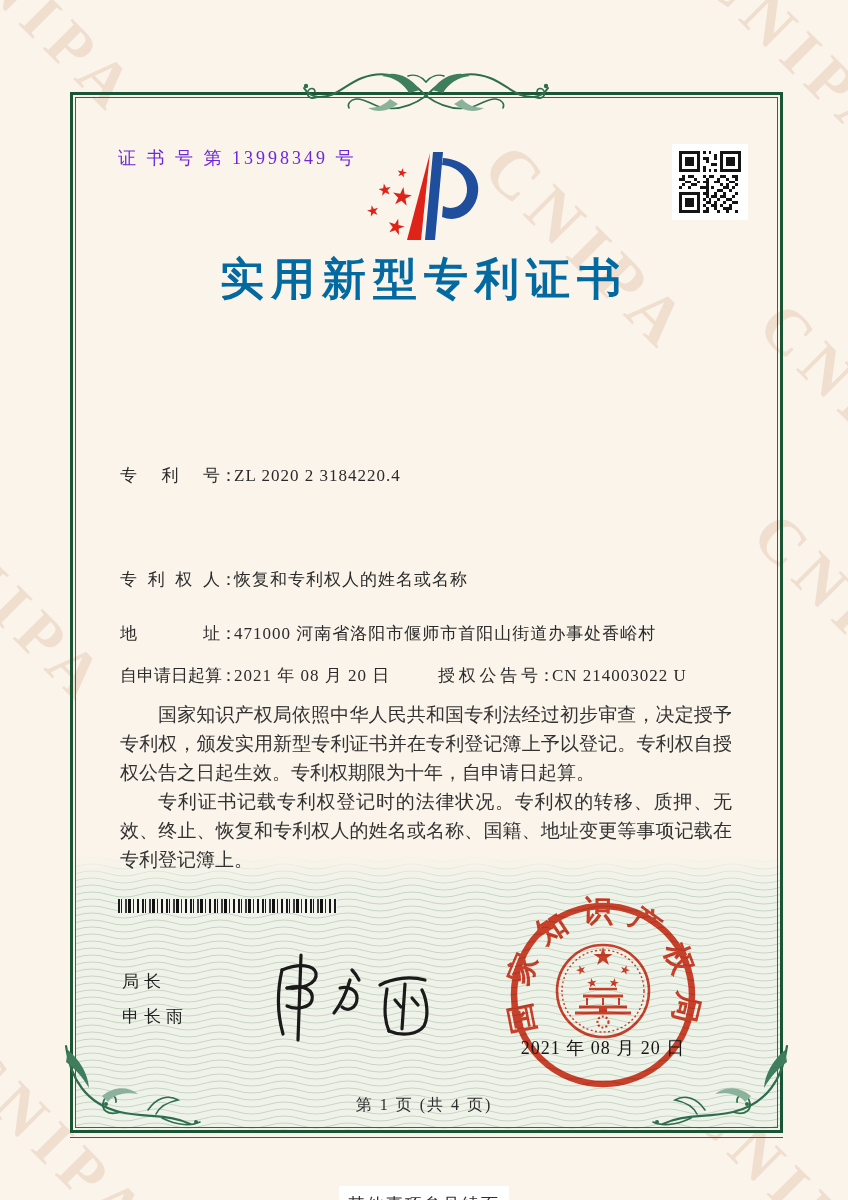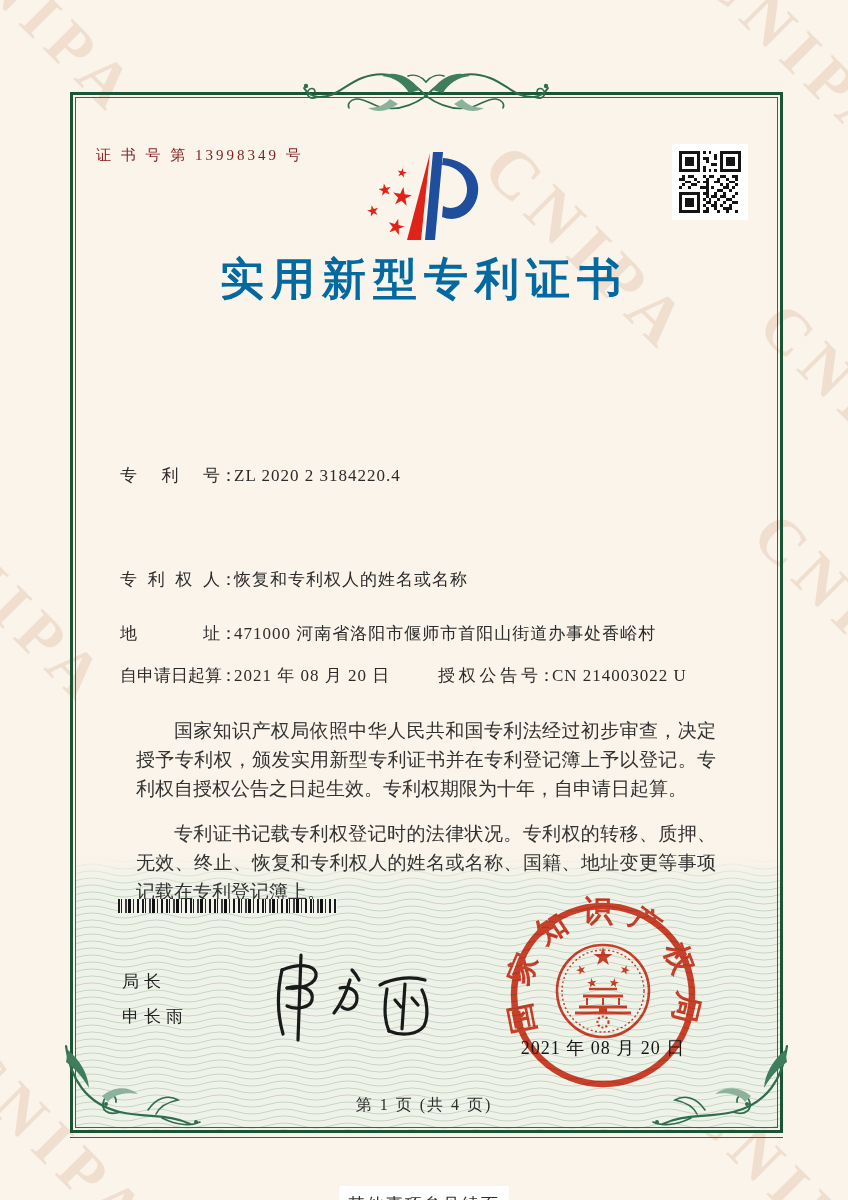--- a/index.html
+++ b/index.html
@@ -11,36 +11,36 @@
   .wm{position:absolute;font-family:"Liberation Serif",serif;font-weight:bold;
       font-size:64px;letter-spacing:10px;color:rgba(213,160,126,0.26);
       transform:translate(-50%,-50%) rotate(45deg);white-space:nowrap;pointer-events:none;}
 
   
   .frame{position:absolute;left:70px;top:92px;width:713px;height:1041px;
          border:3px solid #1a5535;box-sizing:border-box;}
   .frame-inner{position:absolute;left:2px;top:2px;right:2px;bottom:2px;border:1px solid #2a6a45;}
   .frame-underline{position:absolute;left:70px;top:1137px;width:713px;height:1px;background:#2a6a45;}
 
-  .cert-no{position:absolute;left:96px;top:146px;font-size:15px;letter-spacing:3px;color:#7f1d1d;}
+  .cert-no{position:absolute;left:118px;top:146px;font-size:18px;letter-spacing:3px;color:#6d28d9;}
 
   .qr-box{position:absolute;left:672px;top:144px;width:76px;height:76px;background:#ffffff;}
 
   .title{position:absolute;left:0;right:0;top:250px;text-align:center;
          font-size:44px;font-weight:bold;letter-spacing:7px;color:#0369a1;}
 
   .field-row{position:absolute;left:120px;font-size:17px;height:24px;white-space:nowrap;}
   .f-label{display:inline-block;width:100px;text-align:justify;text-align-last:justify;
            vertical-align:top;color:#2b2b2b;}
   .f-colon{display:inline-block;width:14px;}
   .f-value{display:inline-block;letter-spacing:1px;color:#2b2b2b;}
 
   .body-text{position:absolute;left:120px;top:700px;width:612px;font-size:19px;line-height:29px;
              text-align:justify;color:#323232;}
-  .body-text p{margin:16px;text-indent:2em;}
+  .body-text p{margin:0;text-indent:2em;}
 
   .waves{position:absolute;left:76px;top:856px;width:704px;height:274px;}
 
   .barcode{position:absolute;left:118px;top:899px;width:219px;height:14px;background-color:#f3f4ee;
     background-image:repeating-linear-gradient(90deg,
       #1b1b1b 0 2px,rgba(0,0,0,0) 2px 3px,#1b1b1b 3px 4px,rgba(0,0,0,0) 4px 7px,
       #3d3d3d 7px 9px,rgba(0,0,0,0) 9px 10px,#101010 10px 13px,rgba(0,0,0,0) 13px 15px,
       #2a2a2a 15px 16px,rgba(0,0,0,0) 16px 19px,#151515 19px 21px,rgba(0,0,0,0) 21px 24px);}
 
   .official{position:absolute;left:122px;font-family:"Liberation Sans","DejaVu Sans",sans-serif;

